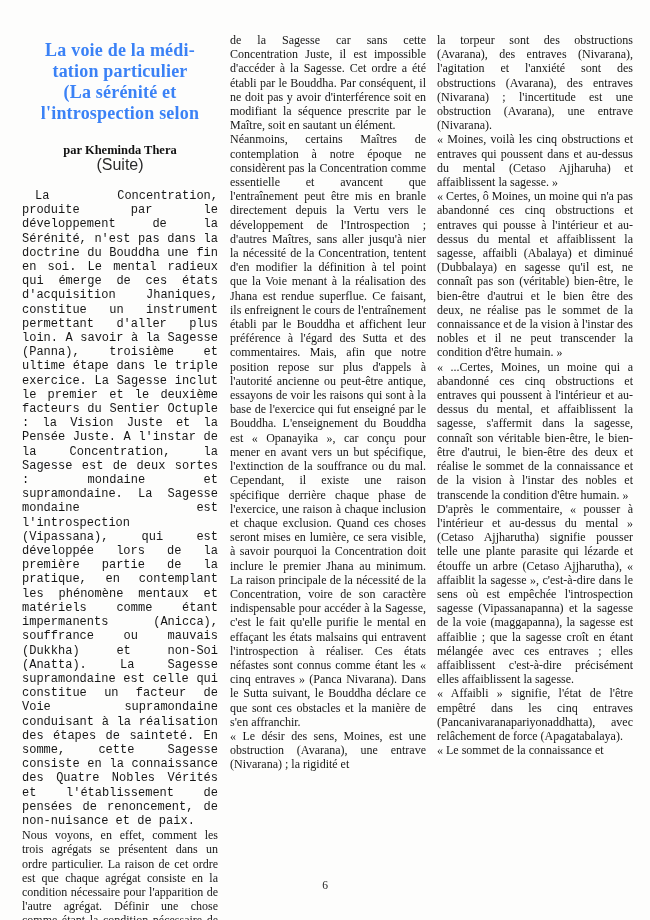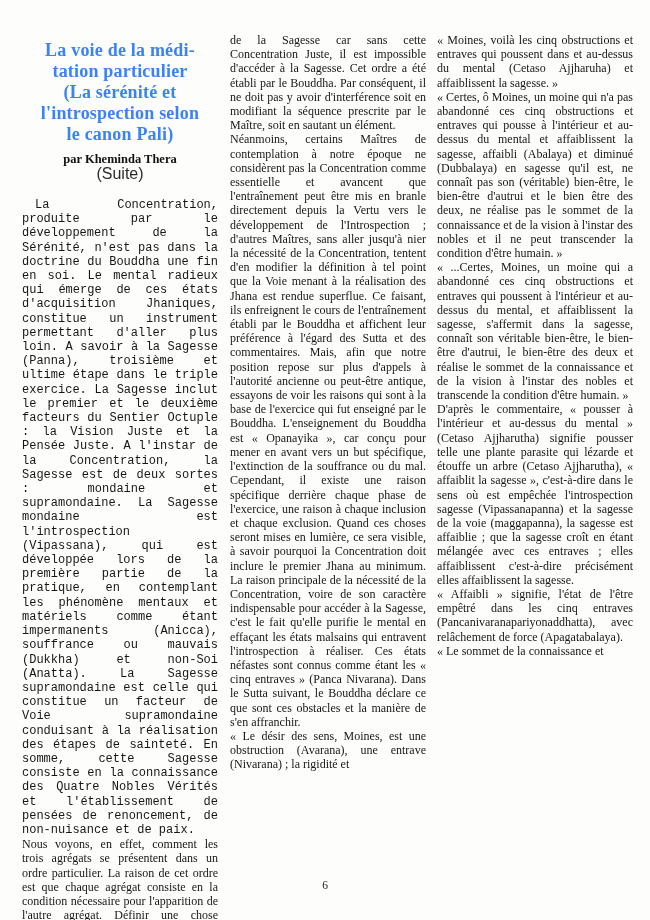--- a/index.html
+++ b/index.html
@@ -35,21 +35,21 @@
     font-size: 18px;
     line-height: 21px;
     letter-spacing: 0.2px;
     color: #3b82f6;
     white-space: nowrap;
   }
   .byline {
     font-weight: bold;
     font-size: 12.5px;
     line-height: 16px;
-    margin-top: 6px;
+    margin-top: 18px;
     color: #111;
   }
   .suite {
     font-family: "Liberation Sans", sans-serif;
     font-size: 16px;
     line-height: 14px;
     color: #2b2b2b;
   }
   .pageno {
     position: absolute;
@@ -65,35 +65,35 @@
 <body>
 
 <div class="page">
 
   <div class="col col1">
     <div class="title-block">
       <div class="title-line">La voie de la médi-</div>
       <div class="title-line">tation particulier</div>
       <div class="title-line">(La sérénité et</div>
       <div class="title-line">l'introspection selon</div>
-      <div class="title-line">le canon Pali)</div>
       <div class="byline">par Kheminda Thera</div>
       <div class="suite">(Suite)</div>
     </div>
     <p class="indent">La Concentration, produite par le développement de la Sérénité, n'est pas dans la doctrine du Bouddha une fin en soi. Le mental radieux qui émerge de ces états d'acquisition Jhaniques, constitue un instrument permettant d'aller plus loin. A savoir à la Sagesse (Panna), troisième et ultime étape dans le triple exercice. La Sagesse inclut le premier et le deuxième facteurs du Sentier Octuple : la Vision Juste et la Pensée Juste. A l'instar de la Concentration, la Sagesse est de deux sortes : mondaine et supramondaine. La Sagesse mondaine est l'introspection (Vipassana), qui est développée lors de la première partie de la pratique, en contemplant les phénomène mentaux et matériels comme étant impermanents (Anicca), souffrance ou mauvais (Dukkha) et non-Soi (Anatta). La Sagesse supramondaine est celle qui constitue un facteur de Voie supramondaine conduisant à la réalisation des étapes de sainteté. En somme, cette Sagesse consiste en la connaissance des Quatre Nobles Vérités et l'établissement de pensées de renoncement, de non-nuisance et de paix.</p>
     <p>Nous voyons, en effet, comment les trois agrégats se présentent dans un ordre particulier. La raison de cet ordre est que chaque agrégat consiste en la condition nécessaire pour l'apparition de l'autre agrégat. Définir une chose comme étant la condition nécessaire de l'existence d'une autre signifie que l'absence de l'une empêche l'apparition de l'autre. En effet, la Vertu est la condition nécessaire à l'apparition de la Concentration sur le Noble Sentier Octuple. Et la Concentration est la condition nécessaire à l'apparition</p>
   </div>
 
   <div class="col col2">
     <p>de la Sagesse car sans cette Concentration Juste, il est impossible d'accéder à la Sagesse. Cet ordre a été établi par le Bouddha. Par conséquent, il ne doit pas y avoir d'interférence soit en modifiant la séquence prescrite par le Maître, soit en sautant un élément.</p>
     <p>Néanmoins, certains Maîtres de contemplation à notre époque ne considèrent pas la Concentration comme essentielle et avancent que l'entraînement peut être mis en branle directement depuis la Vertu vers le développement de l'Introspection ; d'autres Maîtres, sans aller jusqu'à nier la nécessité de la Concentration, tentent d'en modifier la définition à tel point que la Voie menant à la réalisation des Jhana est rendue superflue. Ce faisant, ils enfreignent le cours de l'entraînement établi par le Bouddha et affichent leur préférence à l'égard des Sutta et des commentaires. Mais, afin que notre position repose sur plus d'appels à l'autorité ancienne ou peut-être antique, essayons de voir les raisons qui sont à la base de l'exercice qui fut enseigné par le Bouddha. L'enseignement du Bouddha est « Opanayika », car conçu pour mener en avant vers un but spécifique, l'extinction de la souffrance ou du mal. Cependant, il existe une raison spécifique derrière chaque phase de l'exercice, une raison à chaque inclusion et chaque exclusion. Quand ces choses seront mises en lumière, ce sera visible, à savoir pourquoi la Concentration doit inclure le premier Jhana au minimum. La raison principale de la nécessité de la Concentration, voire de son caractère indispensable pour accéder à la Sagesse, c'est le fait qu'elle purifie le mental en effaçant les états malsains qui entravent l'introspection à réaliser. Ces états néfastes sont connus comme étant les « cinq entraves » (Panca Nivarana). Dans le Sutta suivant, le Bouddha déclare ce que sont ces obstacles et la manière de s'en affranchir.</p>
     <p>« Le désir des sens, Moines, est une obstruction (Avarana), une entrave (Nivarana) ; la rigidité et</p>
   </div>
 
   <div class="col col3">
+    <p>la torpeur sont des obstructions (Avarana), des entraves (Nivarana), l'agitation et l'anxiété sont des obstructions (Avarana), des entraves (Nivarana) ; l'incertitude est une obstruction (Avarana), une entrave (Nivarana).</p>
     <p>« Moines, voilà les cinq obstructions et entraves qui poussent dans et au-dessus du mental (Cetaso Ajjharuha) et affaiblissent la sagesse. »</p>
     <p>« Certes, ô Moines, un moine qui n'a pas abandonné ces cinq obstructions et entraves qui pousse à l'intérieur et au-dessus du mental et affaiblissent la sagesse, affaibli (Abalaya) et diminué (Dubbalaya) en sagesse qu'il est, ne connaît pas son (véritable) bien-être, le bien-être d'autrui et le bien être des deux, ne réalise pas le sommet de la connaissance et de la vision à l'instar des nobles et il ne peut transcender la condition d'être humain. »</p>
     <p>« ...Certes, Moines, un moine qui a abandonné ces cinq obstructions et entraves qui poussent à l'intérieur et au-dessus du mental, et affaiblissent la sagesse, s'affermit dans la sagesse, connaît son véritable bien-être, le bien-être d'autrui, le bien-être des deux et réalise le sommet de la connaissance et de la vision à l'instar des nobles et transcende la condition d'être humain. »</p>
     <p>D'après le commentaire, « pousser à l'intérieur et au-dessus du mental » (Cetaso Ajjharutha) signifie pousser telle une plante parasite qui lézarde et étouffe un arbre (Cetaso Ajjharutha), « affaiblit la sagesse », c'est-à-dire dans le sens où est empêchée l'introspection sagesse (Vipassanapanna) et la sagesse de la voie (maggapanna), la sagesse est affaiblie ; que la sagesse croît en étant mélangée avec ces entraves ; elles affaiblissent c'est-à-dire précisément elles affaiblissent la sagesse.</p>
     <p>« Affaibli » signifie, l'état de l'être empêtré dans les cinq entraves (Pancanivaranapariyonaddhatta), avec relâchement de force (Apagatabalaya).</p>
     <p>« Le sommet de la connaissance et</p>
   </div>
 
   <div class="pageno">6</div>
 

